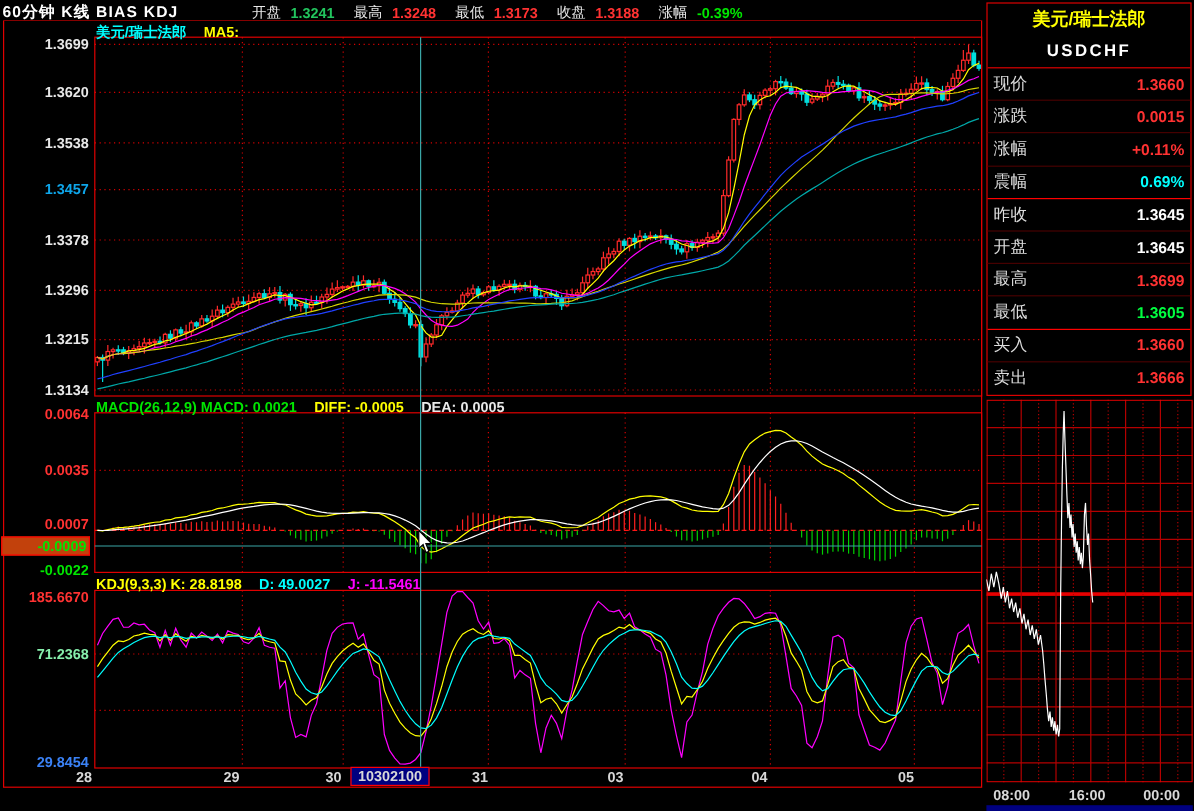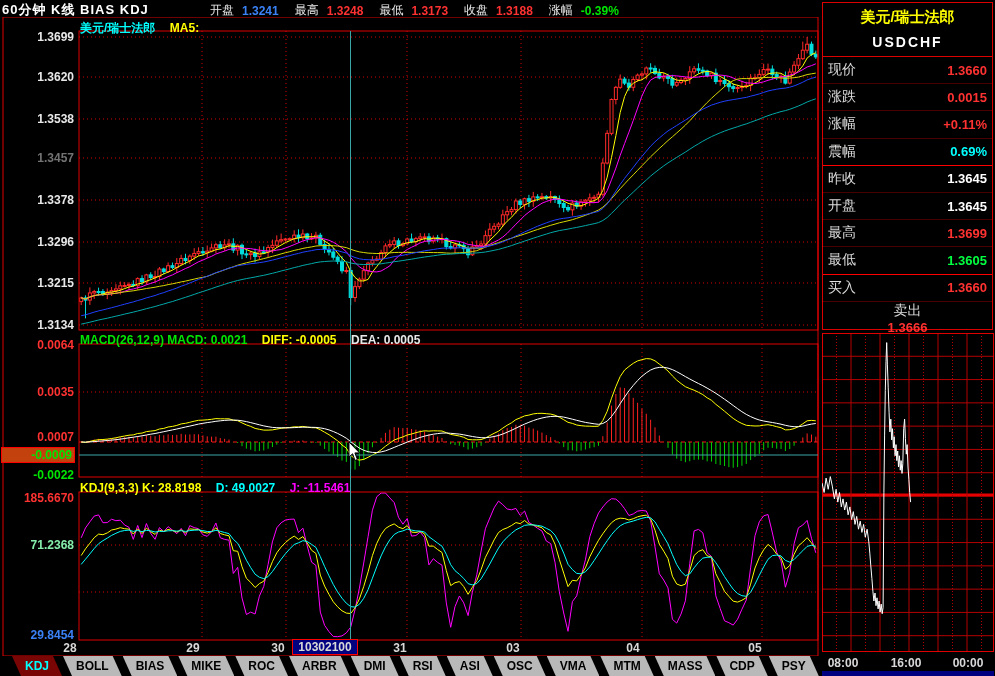--- a/index.html
+++ b/index.html
@@ -26,21 +26,21 @@
   #macd-cross-label{position:absolute;left:1px;top:447px;width:74px;height:16px;background:#c2410c;border:1px solid #ff0000;color:#00e600;font-size:12px;font-weight:bold;text-align:right;line-height:15px;padding-right:2px;box-sizing:border-box;}
   #time-cross-label{position:absolute;left:292px;top:639px;width:66px;height:16px;background:#000080;border:1px solid #ff0000;color:#d8d8d8;font-size:12px;font-weight:bold;text-align:center;line-height:15px;box-sizing:border-box;}
   
   #quote{position:absolute;left:822px;top:2px;width:171px;height:328px;border:1px solid #dd0000;box-sizing:border-box;background:#000;}
   #quote .qtitle{height:27px;line-height:28px;text-align:center;color:#ffff00;font-size:15px;font-weight:bold;}
   #quote .qsym{height:26px;line-height:24px;text-align:center;color:#ffffff;font-size:14px;font-weight:bold;letter-spacing:2px;border-bottom:1px solid #dd0000;}
   .qrow{display:flex;justify-content:space-between;align-items:center;height:26.2px;padding:0 5px;border-bottom:1px solid #460000;}
   .qrow .ql{color:#dcdcdc;font-size:14px;}
   .qrow .qv{font-size:13px;font-weight:bold;}
   .qrow.group-end{border-bottom:1px solid #ff0000;}
-  .qrow.last{border-bottom:none;flex-direction:column;}
+  .qrow.last{border-bottom:none;}
   
   .ttime{position:absolute;top:656px;transform:translateX(-50%);font-size:12px;color:#d8d8d8;font-weight:bold;}
   #navy-strip{position:absolute;left:822px;top:671px;width:172px;height:5px;background:#000080;}
   
   #tabbar{position:absolute;left:0;top:656px;width:820px;height:20px;background:#000;display:flex;padding-left:12px;box-sizing:border-box;}
   .tab{height:20px;line-height:20px;padding:0 13px;background:#b9b9b9;color:#000;font-size:12px;font-weight:bold;clip-path:polygon(0 0,calc(100% - 9px) 0,100% 100%,9px 100%);margin-right:1px;cursor:pointer;}
   .tab.active{background:#7a0505;color:#00ffff;}
   svg{display:block;}
 </style>
 </head>
@@ -618,21 +618,21 @@
       <g>
         <line x1="350.5" y1="31" x2="350.5" y2="640" stroke="#3aa6a6" stroke-width="1"></line>
         <line x1="79" y1="455" x2="818" y2="455" stroke="#3aa6a6" stroke-width="1"></line>
       </g>
     </svg>
 
   <div id="topbar">
     <span class="title">60分钟 K线 BIAS KDJ</span>
     <span class="stats">
       <span class="sl">开盘</span>
-        <span class="sv" style="color: #3b82f6; text-align: center;">1.3241</span>
+        <span class="sv" style="color: #22c55e; text-align: center;">1.3241</span>
       <span class="sl">最高</span>
         <span class="sv" style="color: rgb(255, 50, 50);">1.3248</span>
       <span class="sl">最低</span>
         <span class="sv" style="color: rgb(255, 50, 50);">1.3173</span>
       <span class="sl">收盘</span>
         <span class="sv" style="color: rgb(255, 50, 50);">1.3188</span>
       <span class="sl">涨幅</span>
         <span class="sv" style="color: rgb(0, 230, 0);">-0.39%</span>
     </span>
   </div>
@@ -649,21 +649,21 @@
   <div id="kdj-label" class="plabel">
     <span class="yellow">KDJ(9,3,3) K: 28.8198</span>
     <span class="cyan">D: 49.0027</span>
     <span class="magenta">J: -11.5461</span>
   </div>
 
   <div id="axis-layer">
       <div class="ytick" style="top: 30px; color: rgb(232, 232, 232);">1.3699</div>
       <div class="ytick" style="top: 70px; color: rgb(232, 232, 232);">1.3620</div>
       <div class="ytick" style="top: 112px; color: rgb(232, 232, 232);">1.3538</div>
-      <div class="ytick" style="top: 151px; color: #737373;">1.3457</div>
+      <div class="ytick" style="top: 151px; color: #0ea5e9;">1.3457</div>
       <div class="ytick" style="top: 193px; color: rgb(232, 232, 232);">1.3378</div>
       <div class="ytick" style="top: 235px; color: rgb(232, 232, 232);">1.3296</div>
       <div class="ytick" style="top: 276px; color: rgb(232, 232, 232);">1.3215</div>
       <div class="ytick" style="top: 318px; color: rgb(232, 232, 232);">1.3134</div>
       <div class="ytick" style="top: 338px; color: rgb(255, 50, 50);">0.0064</div>
       <div class="ytick" style="top: 385px; color: rgb(255, 50, 50);">0.0035</div>
       <div class="ytick" style="top: 430px; color: rgb(255, 50, 50);">0.0007</div>
       <div class="ytick" style="top: 468px; color: rgb(0, 230, 0);">-0.0022</div>
       <div class="ytick" style="top: 491px; color: rgb(255, 50, 50);">185.6670</div>
       <div class="ytick" style="top: 538px; color: #86efac;">71.2368</div>
@@ -756,30 +756,13 @@
       <line x1="130.5" y1="0" x2="130.5" y2="319" stroke="#b40000" stroke-width="1" stroke-dasharray="1 2"></line>
       <line x1="159.5" y1="0" x2="159.5" y2="319" stroke="#b40000" stroke-width="1" stroke-dasharray="1 2"></line>
       <rect x="0.5" y="0.5" width="171" height="318" fill="none" stroke="#e00000" stroke-width="1"></rect>
       <polyline points="0.0,149.9 2.1,159.5 4.1,145.1 6.2,156.3 8.3,143.6 10.3,153.1 12.4,165.9 14.1,156.3 15.8,169.1 17.5,159.5 19.3,173.9 21.0,165.9 22.7,177.0 24.4,169.1 26.1,181.8 27.9,173.9 29.6,186.6 31.3,178.6 33.0,191.4 34.7,183.4 36.5,196.2 38.2,188.2 39.9,199.4 41.6,191.4 43.3,204.2 45.1,196.2 46.8,208.9 47.8,220.1 48.8,232.9 49.9,245.6 50.9,258.4 51.9,268.0 53.0,260.0 54.0,272.7 55.0,264.8 56.1,275.9 57.1,268.0 58.1,279.1 59.2,271.1 60.2,280.7 61.1,274.3 61.9,159.5 62.6,102.1 63.3,57.4 64.0,28.7 64.7,9.6 65.4,31.9 66.2,54.2 67.1,79.8 67.9,98.9 68.8,86.1 69.7,106.9 70.5,95.7 71.4,114.8 72.2,103.7 73.1,122.8 74.0,111.6 74.8,127.6 75.7,118.0 76.5,134.0 77.4,122.8 78.3,137.2 79.1,127.6 80.0,140.4 80.8,130.8 81.7,95.7 82.6,86.1 83.4,105.3 84.3,121.2 85.1,111.6 86.0,134.0 86.9,146.7 87.7,159.5 88.6,169.1" fill="none" stroke="#ffffff" stroke-width="1"></polyline>
     </svg>
   <div class="ttime" style="left:843px">08:00</div>
   <div class="ttime" style="left:906px">16:00</div>
   <div class="ttime" style="left:968px">00:00</div>
   <div id="navy-strip"></div>
 
-  <div id="tabbar">
-    <div class="tab active">KDJ</div>
-    <div class="tab">BOLL</div>
-    <div class="tab">BIAS</div>
-    <div class="tab">MIKE</div>
-    <div class="tab">ROC</div>
-    <div class="tab">ARBR</div>
-    <div class="tab">DMI</div>
-    <div class="tab">RSI</div>
-    <div class="tab">ASI</div>
-    <div class="tab">OSC</div>
-    <div class="tab">VMA</div>
-    <div class="tab">MTM</div>
-    <div class="tab">MASS</div>
-    <div class="tab">CDP</div>
-    <div class="tab">PSY</div>
-  </div>
 </div>
 
 </body></html>

